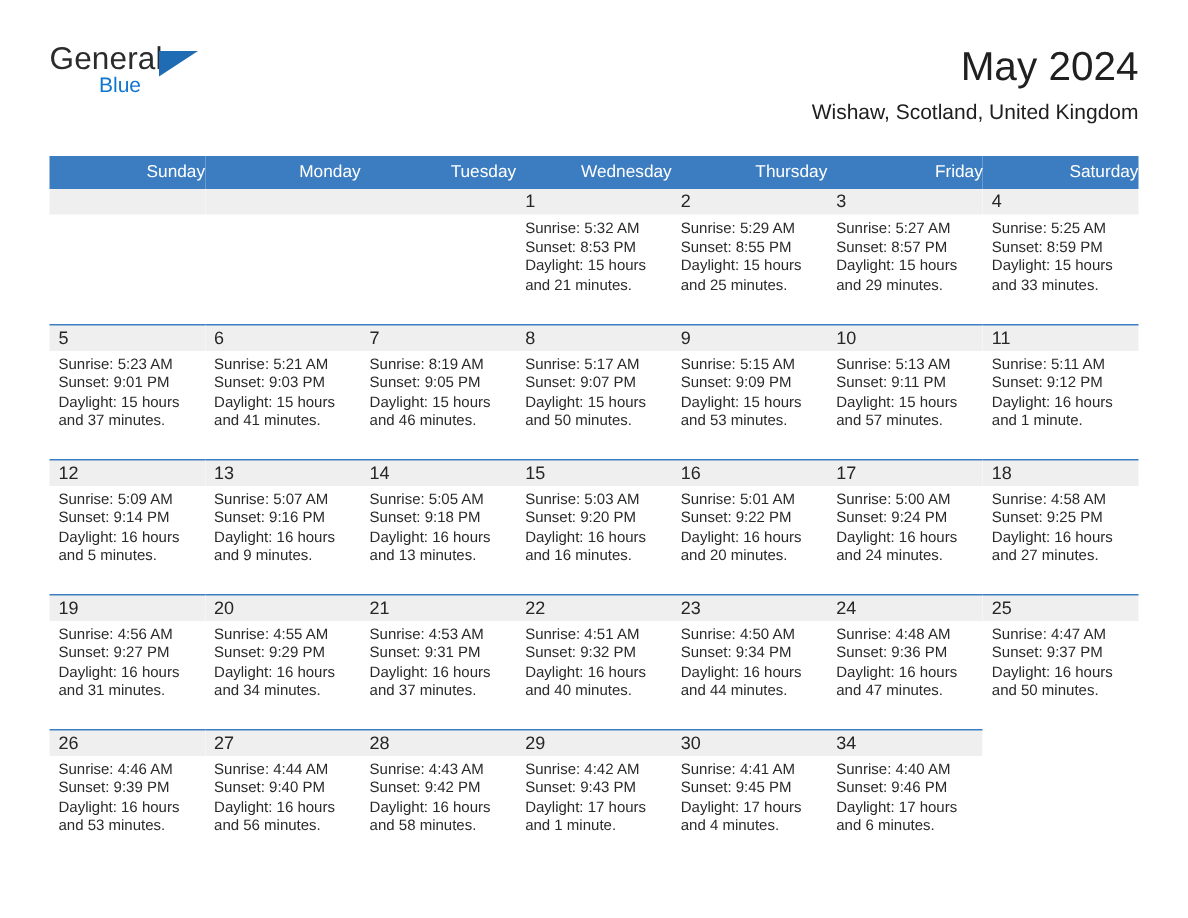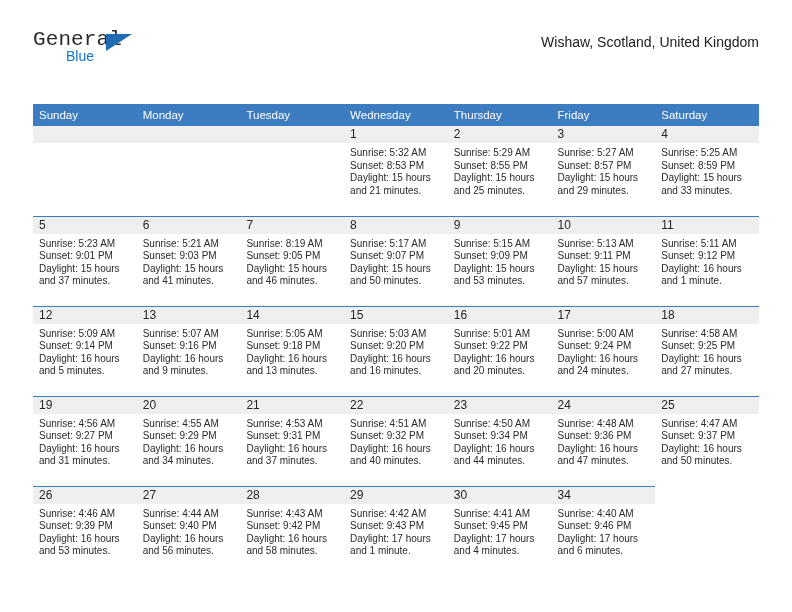--- a/index.html
+++ b/index.html
@@ -36,21 +36,21 @@
     width: 140px;
     height: 56px;
   }
   .brand-general {
     position: absolute;
     left: 0;
     top: 0;
     font-size: 21px;
     letter-spacing: 0.1px;
     color: #2b2b2b;
-    font-family: Liberation Mono, monospace;
+    font-family: Liberation Sans, sans-serif;
   }
   .brand-tri {
     position: absolute;
     left: 73px;
     top: 6px;
     width: 0;
     height: 0;
     border-left: 26px solid #1f6cb4;
     border-bottom: 17px solid transparent;
   }
@@ -90,21 +90,21 @@
     top: 104px;
     width: 726px;
     border-collapse: collapse;
     table-layout: fixed;
   }
   .calendar th {
     background: #3c7cc0;
     color: #ffffff;
     font-size: 11.5px;
     font-weight: normal;
-    text-align: left;
+    text-align: right;
     padding: 5px 0 5px 6px;
     height: 20px;
     box-sizing: border-box;
   }
   .calendar td {
     width: 103.71px;
     vertical-align: top;
     padding: 0;
     border-top: 1.5px solid #3c7cc0;
     background: #ffffff;
@@ -148,20 +148,21 @@
 
   <div class="header">
 
     <div class="brand">
       <span class="brand-general">General</span>
       <span class="brand-tri"></span>
       <span class="brand-blue">Blue</span>
     </div>
 
     <div class="title-block">
+      <div class="cal-title">May 2024</div>
       <div class="cal-subtitle">Wishaw, Scotland, United Kingdom</div>
     </div>
 
   </div>
 
   <table class="calendar">
     <thead>
       <tr id="weekday-row">
           <th>Sunday</th>
           <th>Monday</th>

